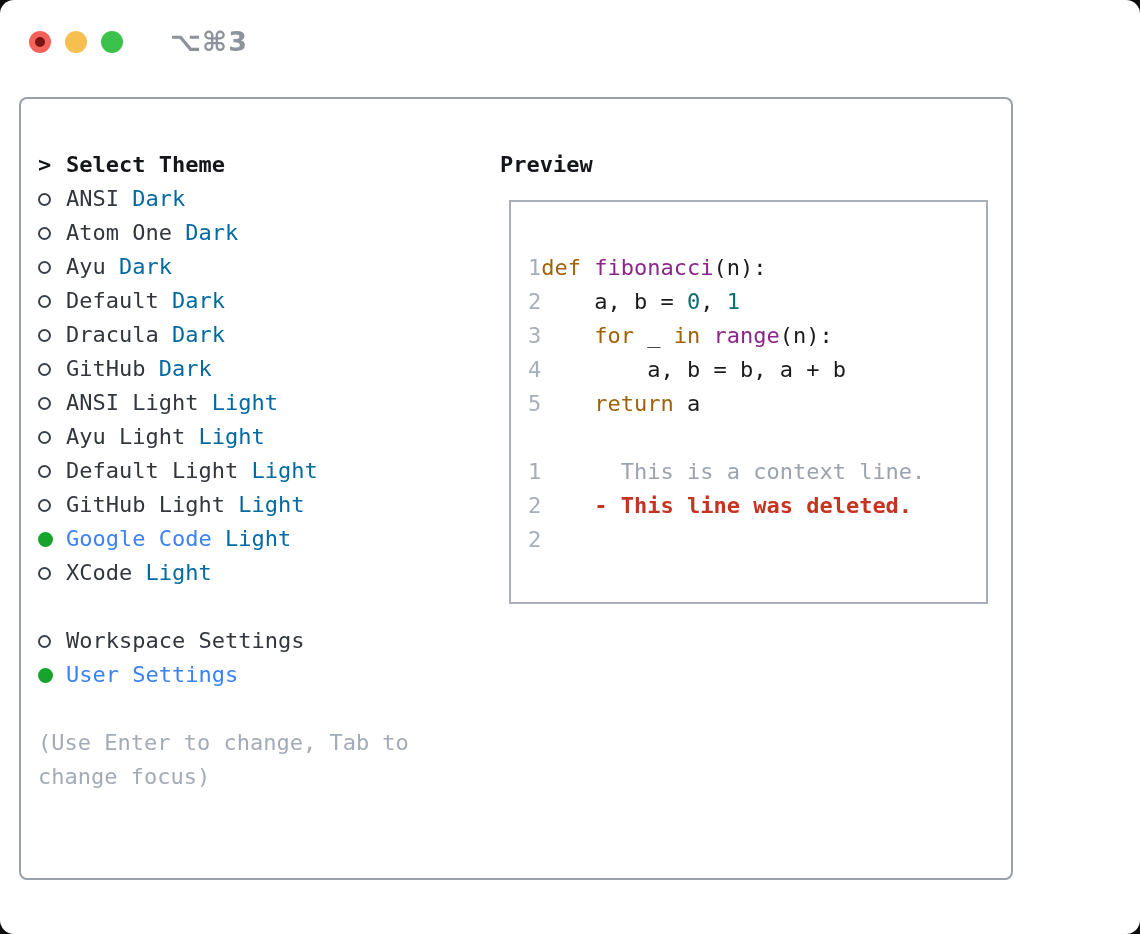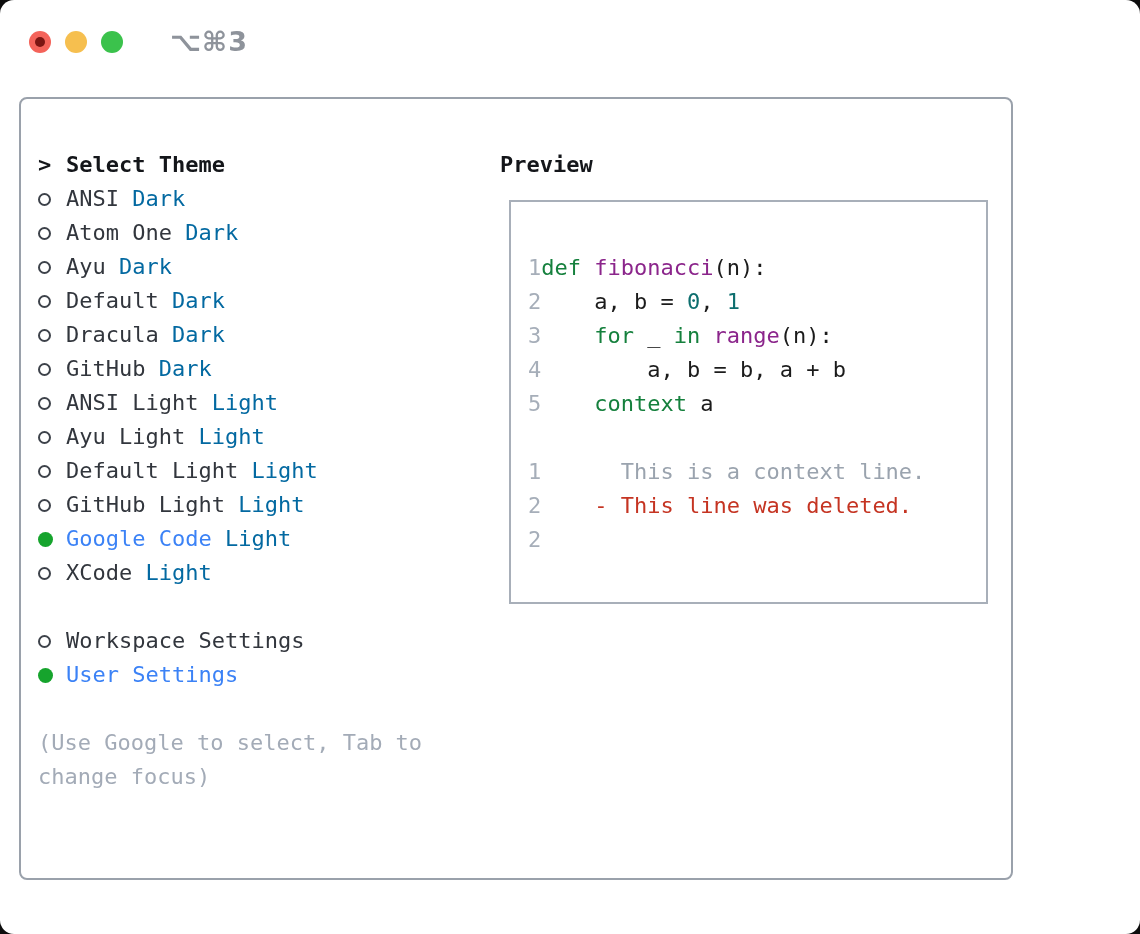--- a/index.html
+++ b/index.html
@@ -38,26 +38,26 @@
   .sel-text { color:#3b82f6; }
   .help { margin-top:34px; width:420px; color:#a3abb7; line-height:34px; }
   
   .preview-box {
     margin-top:18px; margin-left:9px; width:479px; height:404px;
     border:2px solid #a8afb9; padding:49px 0 0 17px;
   }
   .cline { display:flex; height:34px; line-height:34px; white-space:pre; }
   .ln { color:#a6aeb9; }
   .spacer { height:34px; }
-  .c-keyword { color:#15803d; }
+  .c-keyword { color:#a16207; }
   .c-function { color:#8b258b;text-align:right; }
   .c-literal { color:#0d6e6e; }
   .c-plain { color:#1b1b1b; }
   .c-context { color:#9aa3ae; }
-  .c-deleted { color:#c53422; }
+  .c-deleted { color:#c53422;font-weight:bold; }
   .c-added { color:#10b428; }
 </style>
 </head>
 <body>
 
 <div class="window">
 
   <div class="titlebar">
     <div class="dot red">
       <div class="inner"></div>
@@ -91,35 +91,35 @@
         </div>
 
       <div class="row"></div>
 
 
       <div id="apply-list">
           <div class="row"><span class="bullet-col"><span class="circle"></span></span><span>Workspace Settings</span></div>
           <div class="row"><span class="bullet-col"><span class="circle sel"></span></span><span class="sel-text">User Settings</span></div>
         </div>
 
-      <div class="help">(Use Google to select, Tab to change focus)</div>
+      <div class="help">(Use Enter to change, Tab to change focus)</div>
     </div>
 
     <div class="right-col">
       <div class="row">
         <span class="hdr">Preview</span>
       </div>
 
       <div class="preview-box">
         <div id="code-lines">
             <div class="cline"><span class="ln">1</span> <span class="c-keyword">def</span><span class="c-plain"> </span><span class="c-function">fibonacci</span><span class="c-plain">(n):</span></div>
             <div class="cline"><span class="ln">2</span> <span class="c-plain">    a, b = </span><span class="c-literal">0</span><span class="c-plain">, </span><span class="c-literal">1</span></div>
             <div class="cline"><span class="ln">3</span> <span class="c-plain">    </span><span class="c-keyword">for</span><span class="c-plain"> _ </span><span class="c-keyword">in</span><span class="c-plain"> </span><span class="c-function">range</span><span class="c-plain">(n):</span></div>
             <div class="cline"><span class="ln">4</span> <span class="c-plain">        a, b = b, a + b</span></div>
-            <div class="cline"><span class="ln">5</span> <span class="c-plain">    </span><span class="c-keyword">context</span><span class="c-plain"> a</span></div>
+            <div class="cline"><span class="ln">5</span> <span class="c-plain">    </span><span class="c-keyword">return</span><span class="c-plain"> a</span></div>
           </div>
         <div class="spacer"></div>
         <div id="diff-lines">
             <div class="cline"><span class="ln">1</span> <span class="c-context">      This is a context line.</span></div>
             <div class="cline"><span class="ln">2</span> <span class="c-deleted">    - This line was deleted.</span></div>
             <div class="cline"><span class="ln">2</span> </div>
           </div>
       </div>
     </div>
 

